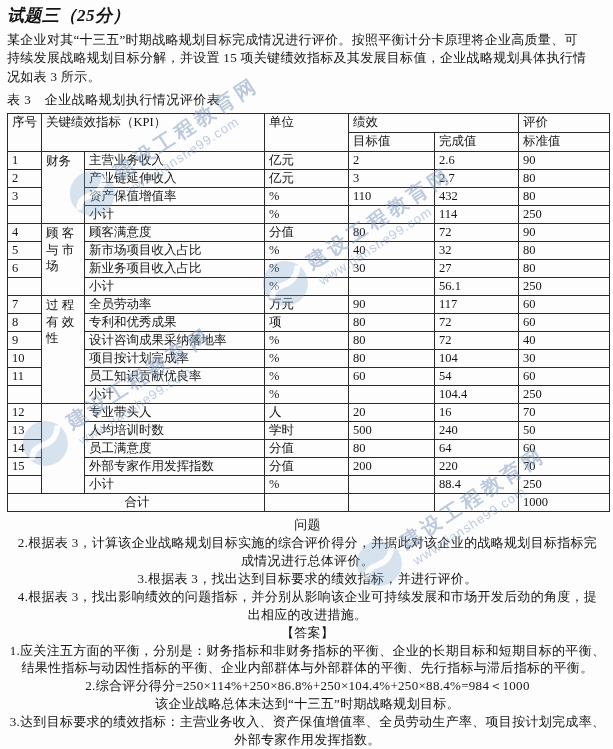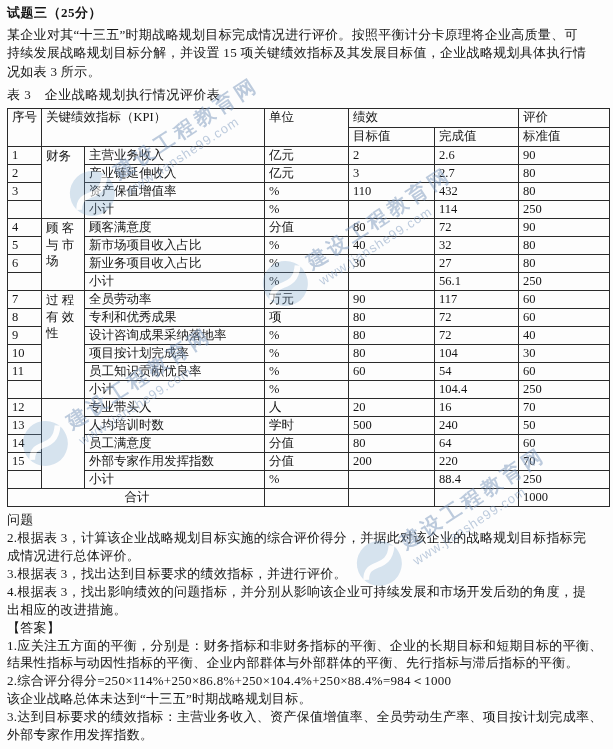--- a/index.html
+++ b/index.html
@@ -5,37 +5,37 @@
   html,body { margin:0; padding:0; }
   body {
     width:613px; height:749px;
     background:#fdfdfd;
     color:#151515;
     font-family:"Liberation Serif","DejaVu Serif",serif;
     position:relative;
     overflow:hidden;
   }
   .doc { position:absolute; inset:0; padding:4px 5px 0 7px; z-index:2; }
-  .title { font-size:13px; font-weight:bold; margin:0 0 4px 0; letter-spacing:0.5px; }
+  .title { font-size:17px; font-weight:bold; margin:0 0 4px 0; letter-spacing:0.5px;font-style:italic; }
   .intro .line { font-size:13px; line-height:18.4px; letter-spacing:0.3px; white-space:nowrap; }
   .caption { text-align:left; font-size:13px; margin:5px 0 4px 0; letter-spacing:0.5px; }
 
   table.kpi { border-collapse:collapse; width:602px; table-layout:fixed; }
   table.kpi td {
     border:1px solid #2a2a2a;
     font-size:12.5px; font-weight:normal;
     text-align:left; vertical-align:middle;
     padding:0 2px 0 4px; line-height:15px; height:17px;
     overflow:hidden; white-space:nowrap;
   }
   table.kpi td.hdr { height:18px; vertical-align:top; line-height:16px; }
   table.kpi td.c-group { vertical-align:top; line-height:16.5px; white-space:normal; padding-top:1px;margin-top:35px; }
   table.kpi td.c-total { text-align:center; }
 
-  .qa { margin-top:4px; }
+  .qa { margin-top:4px;text-align:center; }
   .qa .line { font-size:13px; line-height:17.9px; letter-spacing:0.3px; white-space:nowrap; }
 
   
   .wm {
     position:absolute; z-index:5; pointer-events:none;
     display:flex; align-items:flex-end; gap:5px;
     transform:rotate(-33deg); transform-origin:left bottom;
     opacity:0.5;
   }
   .wm-logo { width:50px; height:50px; flex:none; }

